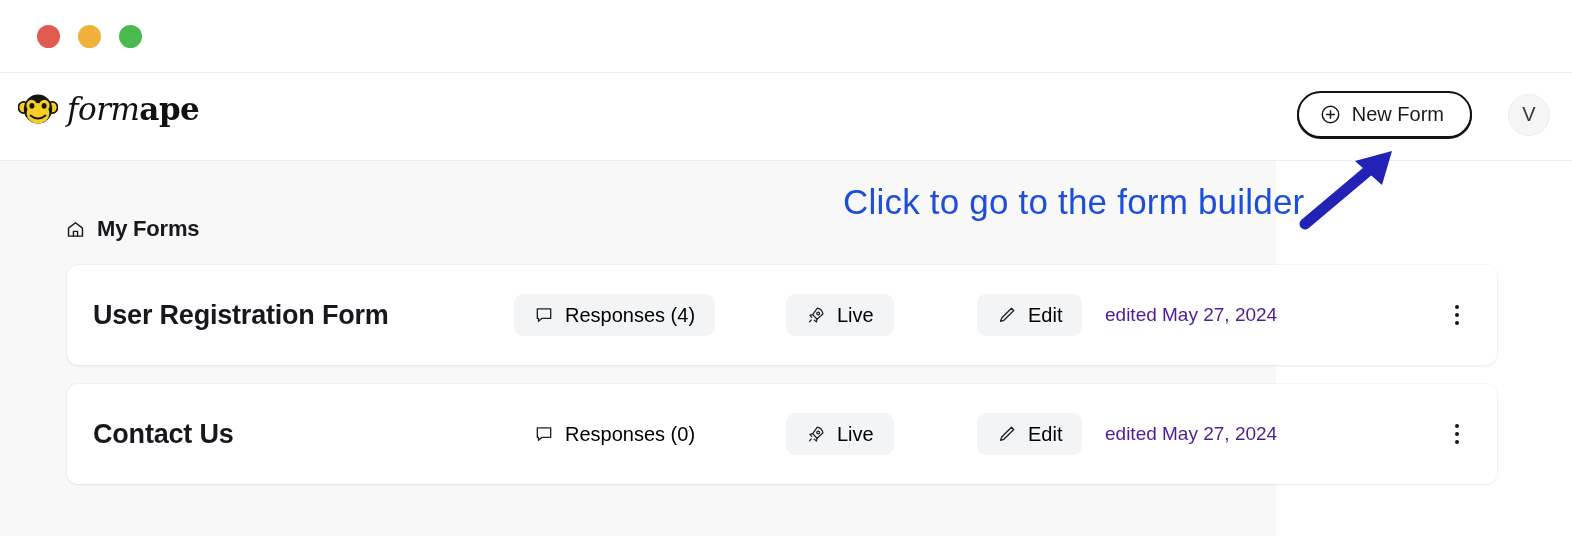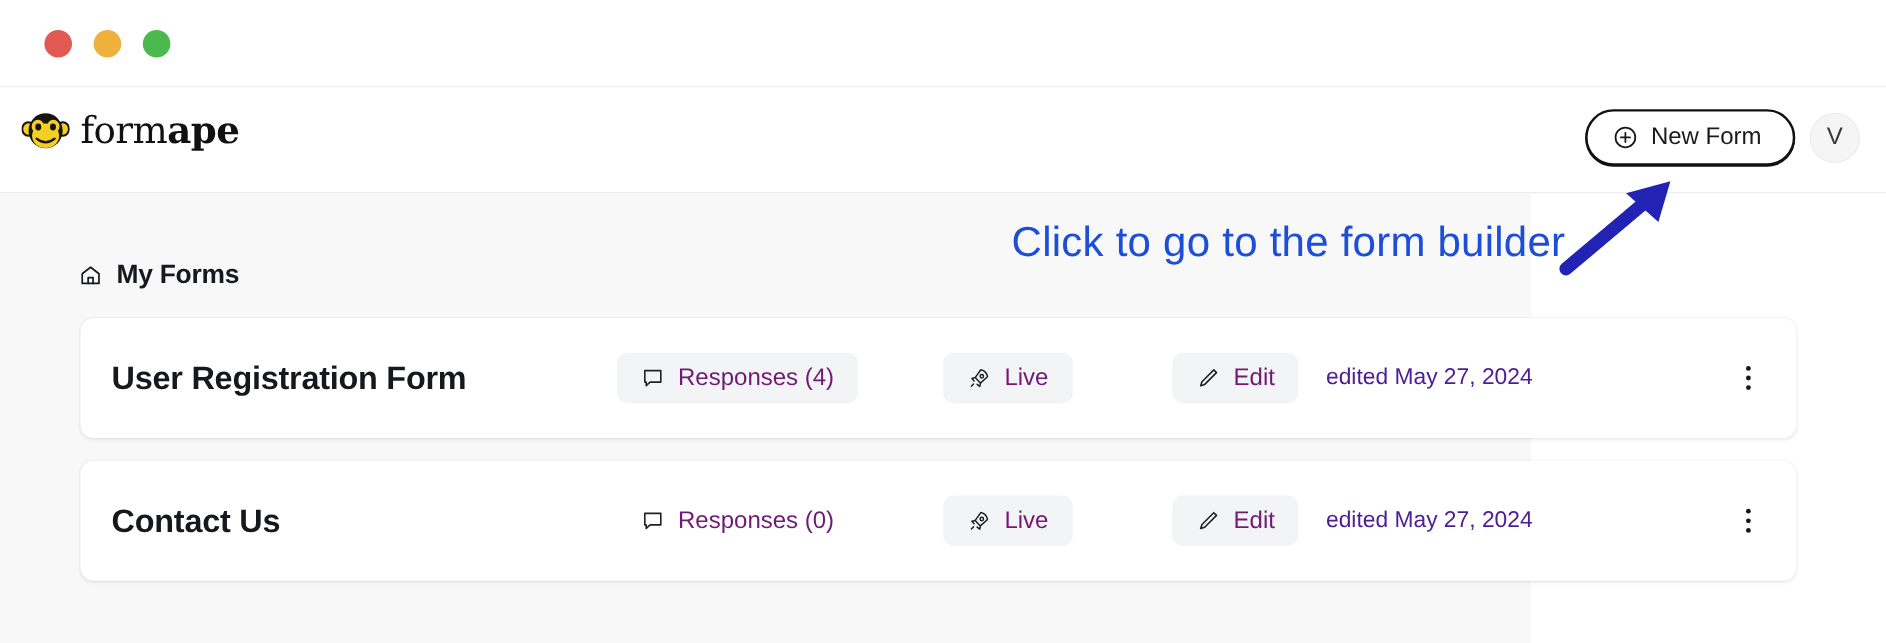--- a/index.html
+++ b/index.html
@@ -54,29 +54,29 @@
   }
   .monkey { width: 40px; height: 40px; display: block; }
   .wordmark {
     font-family: "DejaVu Serif", serif;
     font-size: 31px;
     color: #111111;
     letter-spacing: -0.5px;
     line-height: 1;
     white-space: nowrap;
   }
-  .wordmark .w-form { font-weight: 400; margin-top: 47px; }
+  .wordmark .w-form { font-style: italic; font-weight: 400; margin-top: 47px; }
   .wordmark .w-ape  { font-weight: 700; }
 
   .appbar-right {
     position: absolute;
     right: 22px; top: 18px;
     display: flex;
     align-items: center;
-    gap: 12px;
+    gap: 36px;
   }
   .new-form-btn {
     display: flex;
     align-items: center;
     gap: 11px;
     height: 47px;
     padding: 0 26px 0 21px;
     border: 2px solid #121212;
     border-radius: 26px;
     background: #ffffff;
@@ -152,21 +152,21 @@
     position: absolute;
     display: flex;
     align-items: center;
     gap: 11px;
     height: 42px;
     padding: 0 20px;
     border-radius: 9px;
     background: transparent;
     cursor: pointer;
     font-size: 20px;
-    color: #701a75;
+    color: #000000;
     white-space: nowrap;
   }
   .pill.shaded { background: #f3f4f6; }
   .pill.responses { left: 447px; }
   .pill.live      { left: 719px; }
   .pill.edit      { left: 910px; }
   .edited {
     position: absolute;
     left: 1038px;
     font-size: 19px;

